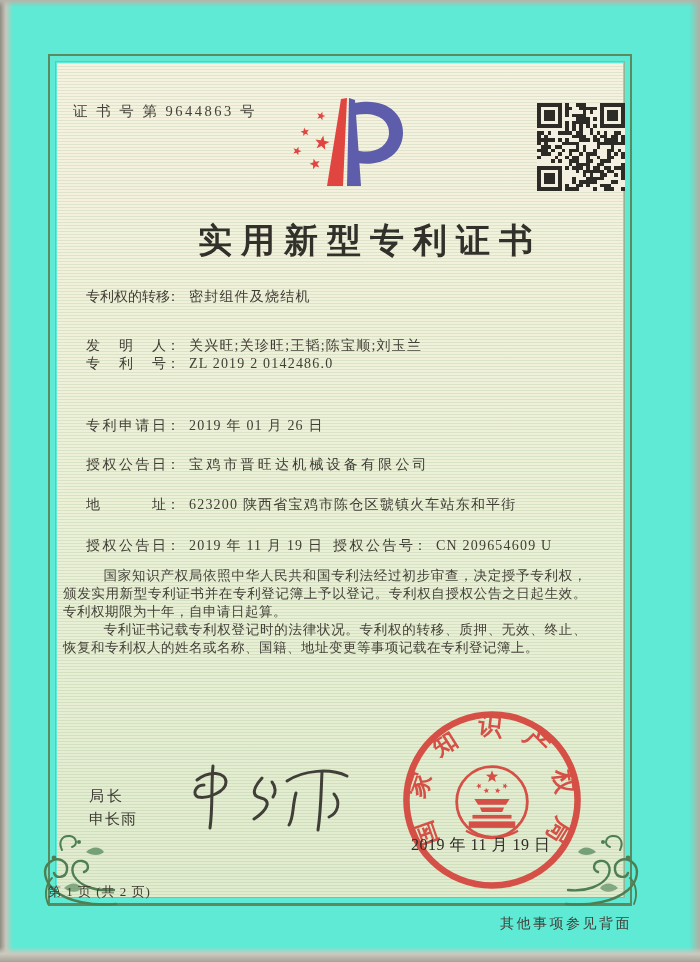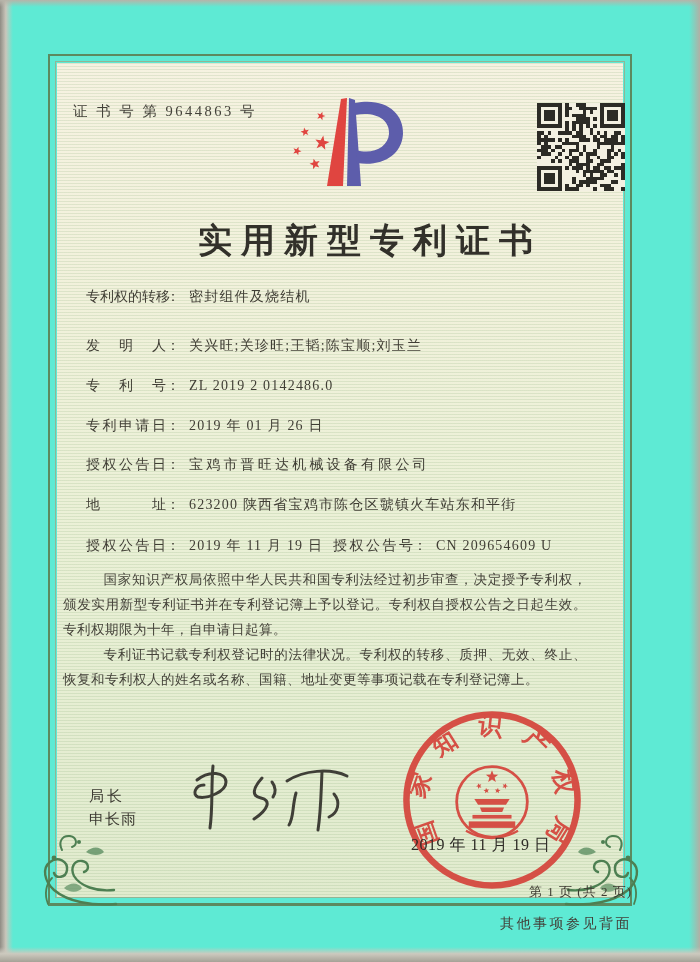--- a/index.html
+++ b/index.html
@@ -28,36 +28,36 @@
   .logo{left:285px;top:89px;width:136px;height:106px;}
   .qr{left:537px;top:103px;width:88px;height:88px;}
   .title{left:48px;top:206px;width:644px;text-align:center;font-size:34px;font-weight:bold;
          letter-spacing:9px;color:#32302a;margin-top:12px;}
 
   .frow{left:86px;font-size:14px;color:#403e35;white-space:nowrap;}
   .flabel{display:inline-block;width:80px;text-align:justify;text-align-last:justify;}
   .fcolon{display:inline-block;}
   .fvalue{margin-left:9px;letter-spacing:1.2px;}
   .ls-wide{letter-spacing:3.2px;}
-  .r0{top:288px}.r1{top:337px}.r2{top:377px}.r3{top:417px}.r4{top:456px}.r5{top:496px}
+  .r0{top:288px}.r1{top:337px}.r2{top:355px}.r3{top:417px}.r4{top:456px}.r5{top:496px}
   .grant-a{top:537px;left:86px;}
   .grant-b{top:537px;left:333px;}
 
-  .paras{left:63px;top:567px;width:524px;font-size:13.5px;line-height:25px;
+  .paras{left:63px;top:567px;width:524px;font-size:13.5px;line-height:18px;
          text-align:justify;letter-spacing:.5px;color:#45432f;color:#45433a;}
   .paras p{margin:0;text-indent:3em;}
 
   .signer-title{left:89px;top:787px;font-size:15px;letter-spacing:3px;color:#3b3931;}
   .signer-name{left:89px;top:810px;font-size:15px;letter-spacing:1px;color:#3b3931;}
   .signature{left:183px;top:752px;width:178px;height:84px;}
 
   .seal{left:399px;top:707px;width:186px;height:186px;opacity:.93;}
   .seal-date{left:411px;top:835px;font-size:16px;letter-spacing:.5px;color:#2e2c27;z-index:6;}
 
-  .page-info{left:48px;top:883px;width:584px;text-align:right;font-size:13px;letter-spacing:1px;z-index:6;}
+  .page-info{left:48px;top:883px;width:584px;text-align:left;font-size:13px;letter-spacing:1px;z-index:6;}
   .footer-note{left:48px;top:915px;width:584px;text-align:right;font-size:14px;letter-spacing:2.5px;color:#43413a;}
 
   .fl{z-index:4;width:86px;height:86px;}
   .fl-left{left:34px;top:828px;}
   .fl-right{left:562px;top:828px;transform:scaleX(-1);}
 </style>
 </head>
 <body>
 
 <div class="page">

